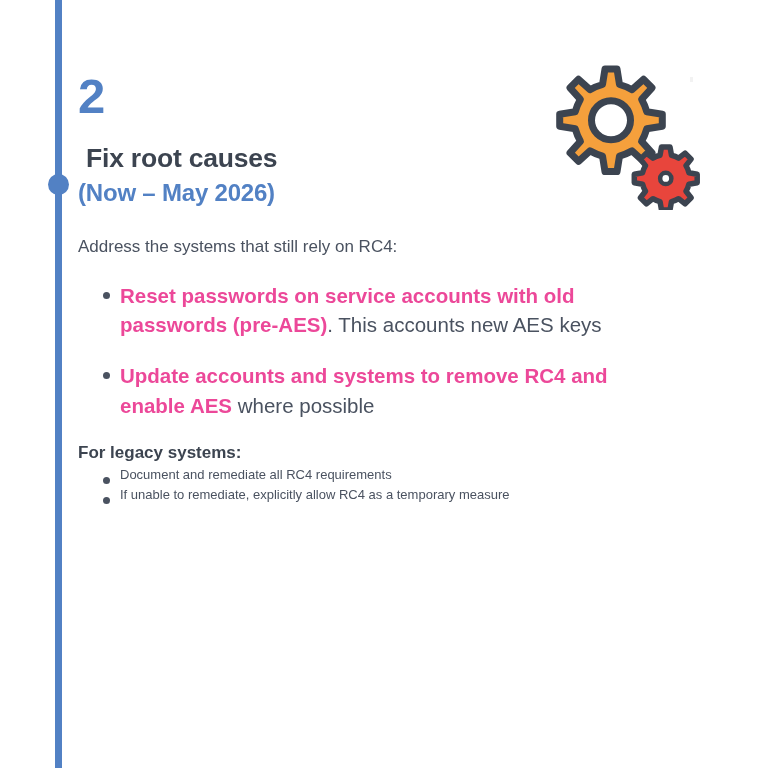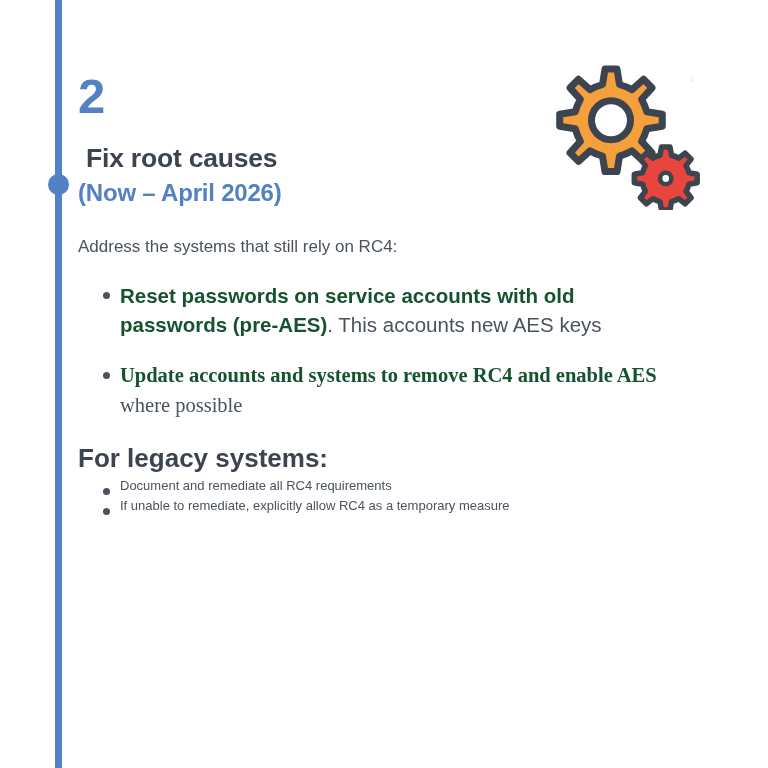--- a/index.html
+++ b/index.html
@@ -93,38 +93,38 @@
     list-style: none;
   }
   .main-item {
     position: relative;
     padding-left: 42px;
     font-size: 20.5px;
     color: #4A5260;
     line-height: 1.42;
     margin-bottom: 22px;
   }
-  .main-item:last-child { margin-bottom: 0; font-family: Liberation Serif, serif; }
+  .main-item:last-child { margin-bottom: 0; }
   .main-item .dot {
     position: absolute;
     left: 25px;
     top: 11px;
     width: 7px;
     height: 7px;
     border-radius: 50%;
     background: #4A5260;
   }
   .lead {
     font-weight: bold;
-    color: #14532d;
+    color: #ec4899;
   }
 
   
   #legacy-heading {
-    font-size: 26px;
+    font-size: 17px;
     font-weight: bold;
     color: #3C4450;
     line-height: 1.3;
     margin: 0 0 2px 0;
   }
   .sub-list {
     margin: 0;
     padding: 0;
     list-style: none;
   }
@@ -208,21 +208,21 @@
 </div>
 
 <div id="stray-mark"></div>
 
 <div id="content">
 
   <div id="step-number">2</div>
 
   <h1 id="step-title">Fix root causes</h1>
 
-  <div id="step-subtitle">(Now – April 2026)</div>
+  <div id="step-subtitle">(Now – May 2026)</div>
 
   <p id="intro-text">Address the systems that still rely on RC4:</p>
 
   <ul class="main-list">
     <li class="main-item">
       <span class="dot"></span>
       <span class="lead">Reset passwords on service accounts with old passwords (pre-AES)</span><span>. This accounts new AES keys</span>
     </li>
     <li class="main-item">
       <span class="dot"></span>

